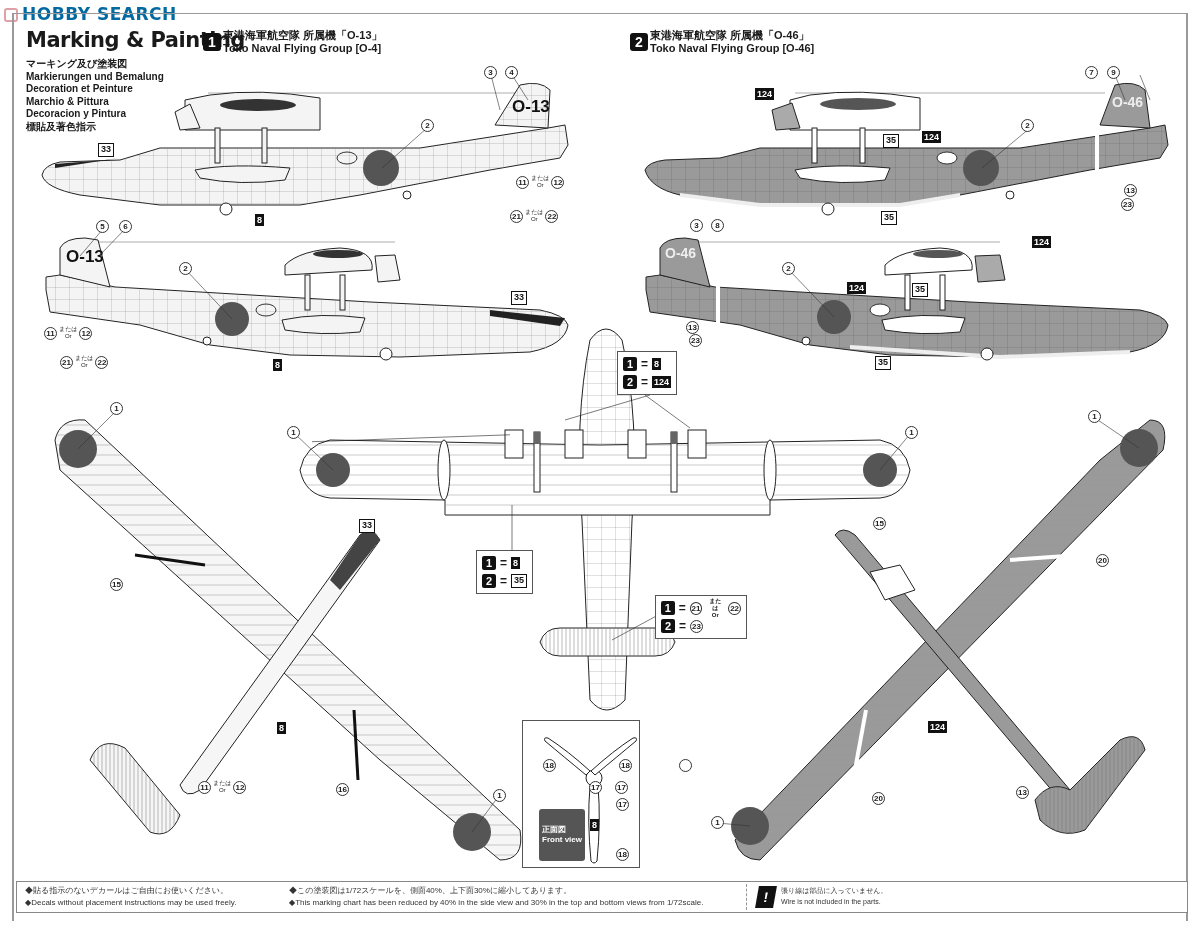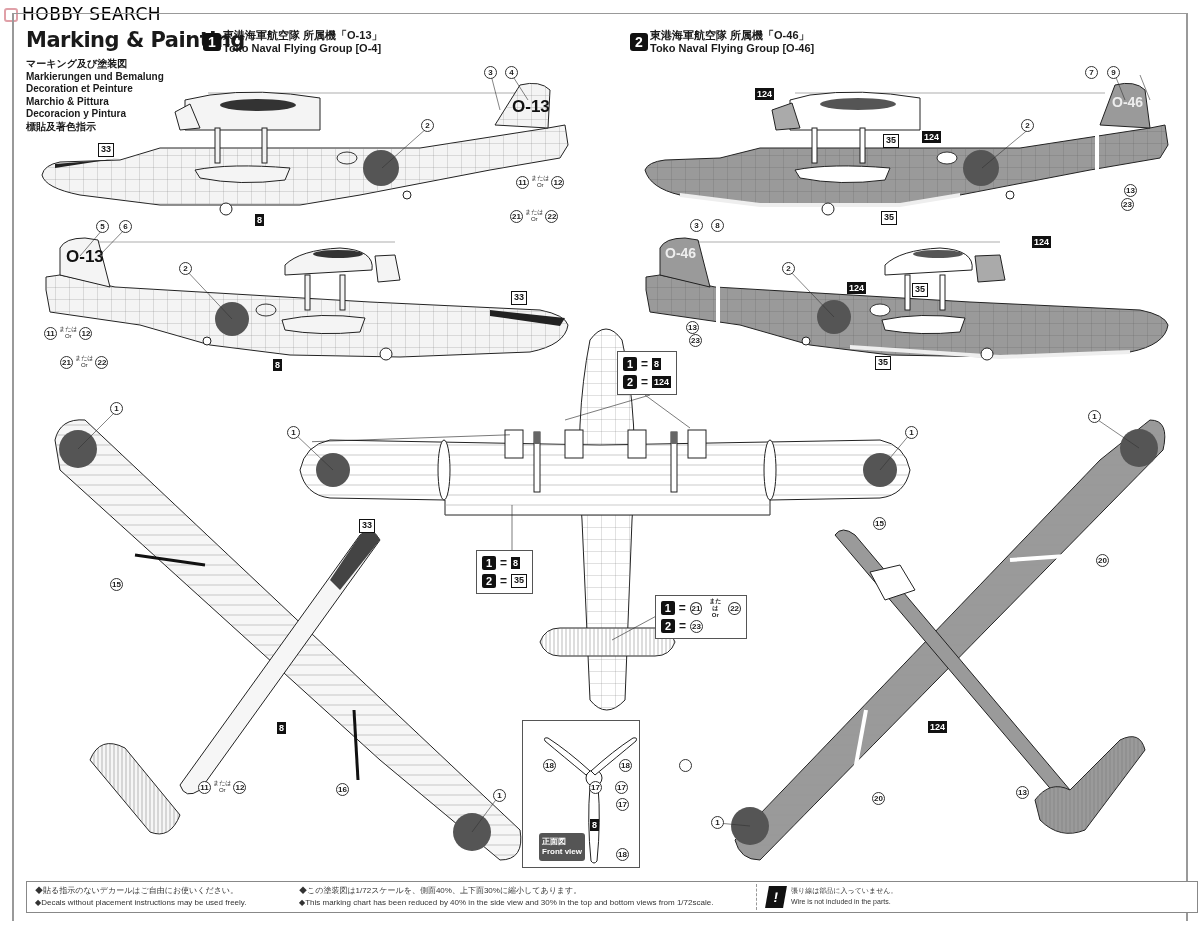--- a/index.html
+++ b/index.html
@@ -1,36 +1,36 @@
 <!DOCTYPE html>
 <html><head>
 <meta charset="utf-8">
 <style>
   html,body{margin:0;padding:0;background:#fff;}
   body{width:1200px;height:930px;position:relative;overflow:hidden;font-family:"Liberation Sans",sans-serif;color:#1a1a1a;}
   .abs{position:absolute;}
-  .watermark{left:4px;top:4px;font-size:17px;font-weight:normal;color:#000000;letter-spacing:0.5px;font-family:"DejaVu Sans",sans-serif;}
+  .watermark{left:4px;top:4px;font-size:17px;font-weight:bold;color:#0369a1;letter-spacing:0.5px;font-family:"DejaVu Sans",sans-serif;}
   .watermark .wm-icon{display:inline-block;width:14px;height:14px;border:2px solid #e0a0a8;border-radius:3px;vertical-align:-2px;margin-right:4px;box-sizing:border-box;}
   .frame{left:12px;top:13px;width:1176px;height:908px;border-left:2px solid #999;border-right:2px solid #999;border-top:1px solid #999;box-sizing:border-box;}
   .title{left:26px;top:28px;font-size:21px;font-weight:bold;letter-spacing:-0.5px;font-family:"DejaVu Sans",sans-serif;}
   .subtitle{left:26px;font-size:10px;font-weight:bold;line-height:13px;}
   .scheme-head{font-size:11px;font-weight:bold;line-height:13px;}
   .scheme-num{width:18px;height:18px;background:#111;color:#fff;font-weight:bold;font-size:14px;display:inline-flex;align-items:center;justify-content:center;border-radius:3px;position:absolute;left:0;top:4px;}
   .scheme-text{position:absolute;left:20px;top:0;white-space:nowrap;}
   .callout{width:13px;height:13px;border:1px solid #333;border-radius:50%;font-size:8px;font-weight:bold;display:flex;align-items:center;justify-content:center;background:#fff;box-sizing:border-box;}
   .sq{background:#111;color:#fff;font-size:9px;font-weight:bold;padding:0 2px;line-height:12px;height:12px;display:inline-block;}
   .sq.outline{background:#fff;color:#111;border:1px solid #111;line-height:10px;}
   .or{font-size:6px;line-height:7px;text-align:center;display:inline-block;vertical-align:middle;}
   .legend-box{border:1px solid #555;background:#fff;padding:3px 5px;font-size:12px;font-weight:bold;}
   .legend-row{display:flex;align-items:center;gap:4px;height:18px;}
   .lg-num{width:14px;height:14px;background:#111;color:#fff;font-size:11px;display:flex;align-items:center;justify-content:center;border-radius:2px;}
-  .footer{left:26px;top:881px;width:1172px;height:32px;border:1px solid #888;box-sizing:border-box;background:#fff;}
+  .footer{left:16px;top:881px;width:1172px;height:32px;border:1px solid #888;box-sizing:border-box;background:#fff;}
   .footer-col{position:absolute;top:3px;font-size:8px;line-height:12px;color:#333;}
   .front-box{left:522px;top:720px;width:118px;height:148px;border:1px solid #555;box-sizing:border-box;background:#fff;}
-  .front-label{position:absolute;left:16px;bottom:6px;background:#555;color:#fff;font-size:8px;font-weight:bold;padding:4px 3px;border-radius:3px;line-height:10px;}
+  .front-label{position:absolute;left:16px;bottom:6px;background:#555;color:#fff;font-size:8px;font-weight:bold;padding:16px 3px;border-radius:3px;line-height:10px;}
   svg text{font-family:"Liberation Sans",sans-serif;}
 </style>
 </head>
 <body>
 
 <div class="abs watermark"><span class="wm-icon"></span><span>HOBBY SEARCH</span></div>
 <div class="abs frame"></div>
 
 <div class="abs title">Marking &amp; Painting</div>
 <div class="abs subtitle" style="top:57px">マーキング及び塗装図</div>

